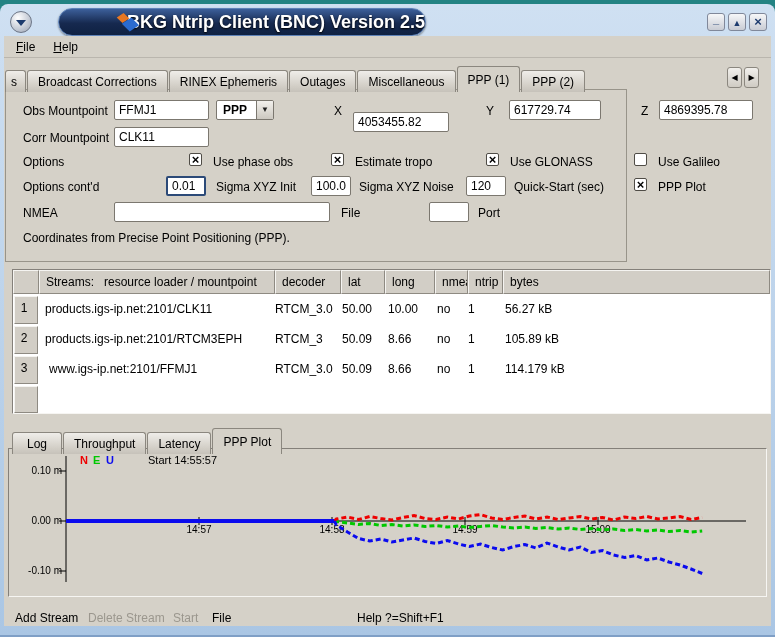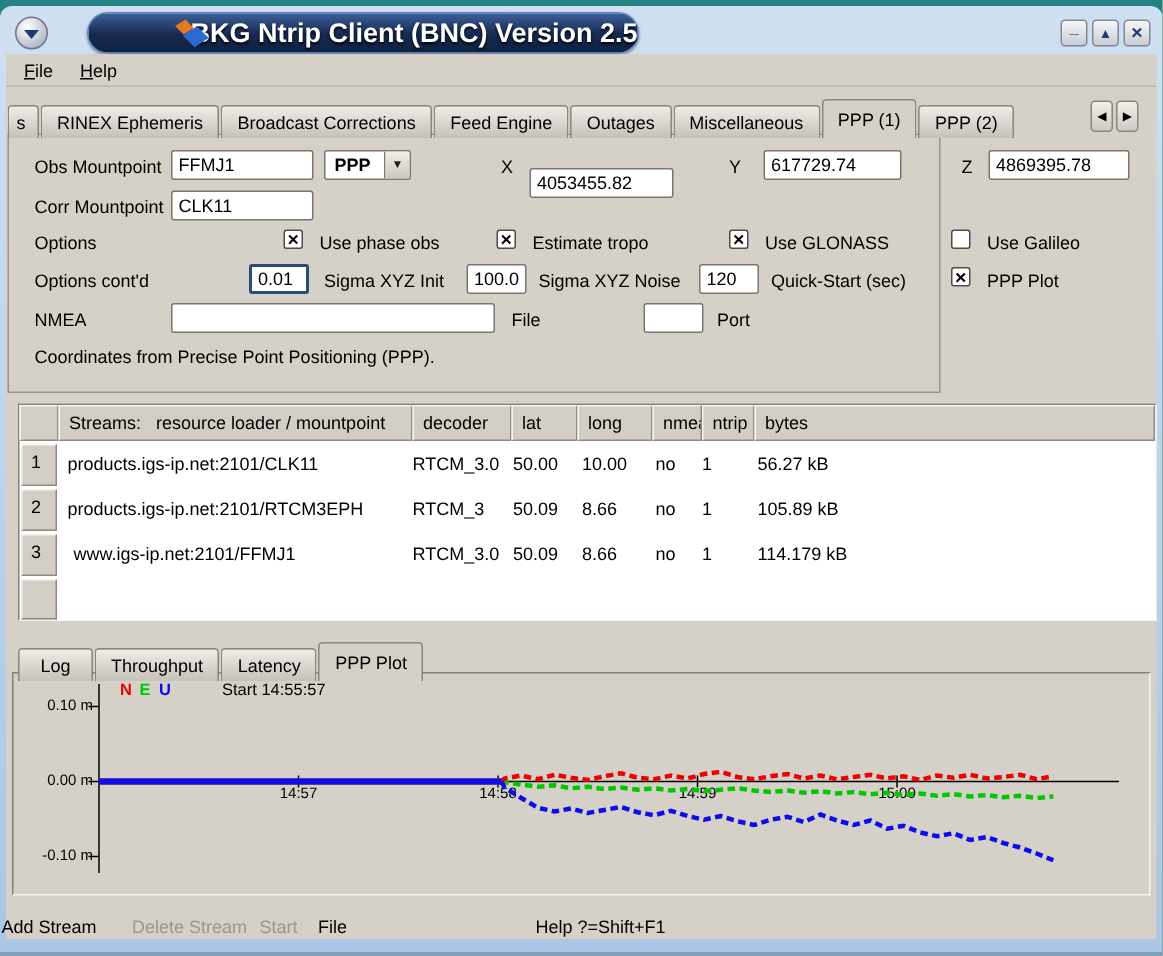--- a/index.html
+++ b/index.html
@@ -128,23 +128,22 @@
 
     <div id="menubar">
       <span class="menu-item"><u>F</u><span>ile</span></span>
       <span class="menu-item"><u>H</u><span>elp</span></span>
     </div>
 
     <div id="content">
 
       <div class="tabrow" style="left:1px; top:8px; z-index:3;">
         <div class="tab cut"><span>s</span></div>
+        <div class="tab"><span>Broadcast Corrections</span></div>
         <div class="tab"><span>RINEX Ephemeris</span></div>
-        <div class="tab"><span>Broadcast Corrections</span></div>
-        <div class="tab"><span>Feed Engine</span></div>
         <div class="tab"><span>Outages</span></div>
         <div class="tab"><span>Miscellaneous</span></div>
         <div class="tab sel"><span>PPP (1)</span></div>
         <div class="tab"><span>PPP (2)</span></div>
       </div>
       <div class="arrowbtn" style="position:absolute; left:723px; top:9px;"><span>◀</span></div>
       <div class="arrowbtn" style="position:absolute; left:740px; top:9px;"><span>▶</span></div>
 
       <div class="pane" style="left:1px; top:31px; width:622px; height:173px;">
 
@@ -264,20 +263,20 @@
         <line x1="456.006" y1="69" x2="456.006" y2="77" stroke="#000" stroke-width="1"></line>
         <line x1="589.0079999999999" y1="69" x2="589.0079999999999" y2="77" stroke="#000" stroke-width="1"></line>
         <polyline points="57.0,73.0 325.2,73.0" fill="none" stroke="#00c800" stroke-width="4"></polyline>
         <polyline points="325.2,73.0 327.4,73.5 338.5,75.0 349.6,76.5 360.7,75.5 371.8,77.5 382.9,76.5 393.9,78.0 405.0,77.0 416.1,78.5 427.2,77.5 438.3,79.0 449.4,78.0 460.4,79.5 471.5,78.5 482.6,77.5 493.7,79.0 504.8,80.0 515.9,79.0 526.9,80.5 538.0,79.5 549.1,81.0 560.2,80.0 571.3,81.5 582.4,80.5 593.4,82.0 604.5,81.0 615.6,82.5 626.7,81.5 637.8,83.0 648.9,82.0 659.9,83.5 671.0,82.5 682.1,84.0 693.2,83.0" fill="none" stroke="#00c800" stroke-width="3" stroke-dasharray="5 3"></polyline>
         <polyline points="57.0,73.0 325.2,73.0" fill="none" stroke="#ee0000" stroke-width="4"></polyline>
         <polyline points="325.2,73.0 327.4,71.0 338.5,69.0 349.6,71.5 360.7,68.5 371.8,70.5 382.9,72.0 393.9,69.5 405.0,67.5 416.1,70.5 427.2,71.5 438.3,69.0 449.4,71.0 460.4,68.0 471.5,66.5 482.6,70.0 493.7,71.5 504.8,69.5 515.9,68.0 526.9,71.0 538.0,69.0 549.1,71.5 560.2,70.0 571.3,68.5 582.4,71.0 593.4,69.5 604.5,72.0 615.6,69.0 626.7,70.5 637.8,68.5 648.9,71.0 659.9,70.0 671.0,68.5 682.1,71.5 693.2,69.5" fill="none" stroke="#ee0000" stroke-width="3" stroke-dasharray="5 3"></polyline>
         <polyline points="57.0,73.0 325.2,73.0" fill="none" stroke="#0b0bee" stroke-width="4"></polyline>
         <polyline points="325.2,73.0 327.4,77.0 338.5,84.0 349.6,90.5 360.7,93.0 371.8,91.0 382.9,94.0 393.9,92.0 405.0,90.0 416.1,93.5 427.2,95.5 438.3,92.5 449.4,96.0 460.4,98.5 471.5,96.0 482.6,99.5 493.7,102.0 504.8,98.5 515.9,96.5 526.9,100.0 538.0,95.0 549.1,99.0 560.2,102.0 571.3,99.0 582.4,104.5 593.4,102.5 604.5,107.0 615.6,109.5 626.7,107.5 637.8,112.0 648.9,110.0 659.9,114.0 671.0,117.0 682.1,121.0 693.2,125.5" fill="none" stroke="#0b0bee" stroke-width="3" stroke-dasharray="5 3"></polyline>
       </svg>
 
-    <button class="actbtn" style="left:1px; color:#000;">Add Stream</button>
+    <button class="actbtn" style="left:15px; color:#000;">Add Stream</button>
     <button class="actbtn dim" style="left:88px;" disabled="">Delete Stream</button>
     <button class="actbtn dim" style="left:173px;" disabled="">Start</button>
     <button class="actbtn" style="left:212px; color:#000;">File</button>
     <span class="actbtn" style="left:357px; color:#000;">Help ?=Shift+F1</span>
 
   </div>
 </div>
 
 </body></html>

